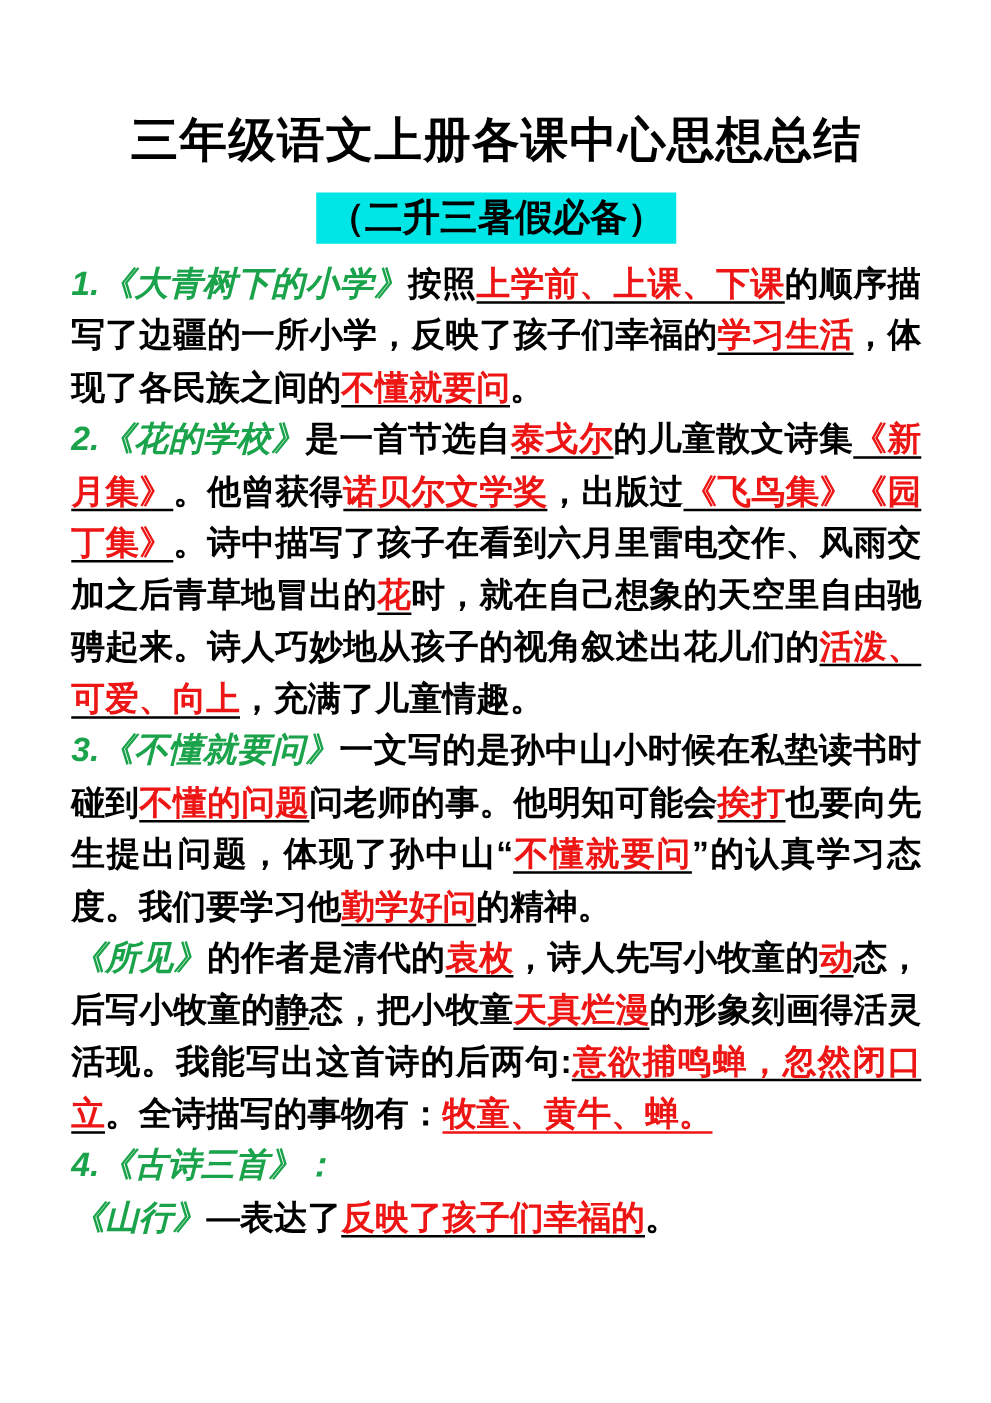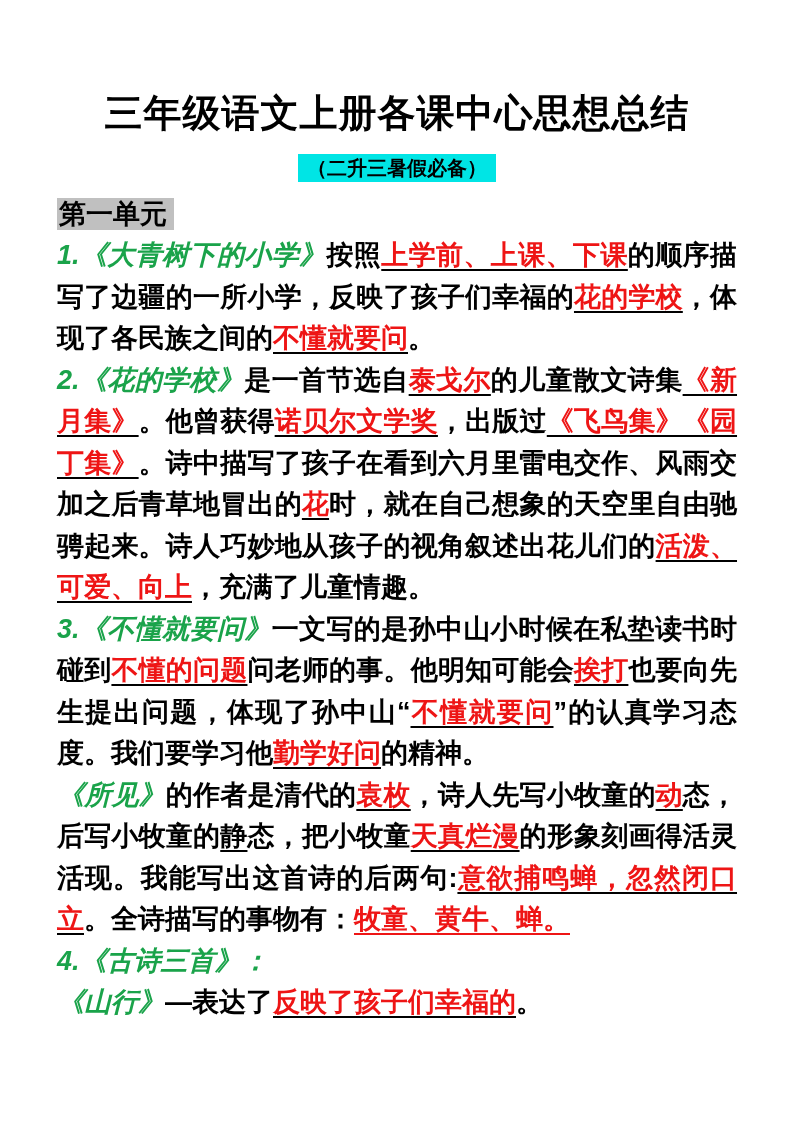--- a/index.html
+++ b/index.html
@@ -13,21 +13,21 @@
     padding:90px 56px 0 57px;
   }
   .title{
     margin:0;text-align:center;
     font-size:38px;line-height:1.25;font-weight:800;
     letter-spacing:1px;
   }
   .subtitle-row{text-align:center;margin-top:16px;}
   .subtitle{
     display:inline-block;background:var(--cyan,#00e5e5);
-    font-size:20px;line-height:1.3;padding:1px 9px;font-weight:800;
+    font-size:30px;line-height:1.3;padding:1px 9px;font-weight:800;
   }
   .doc-body{margin-top:12px;font-size:27px;line-height:41.5px;}
   .section-row{line-height:41.5px;}
   .section-header{background:var(--gray,#c0c0c0);padding:1px 7px 1px 2px;}
   .para{margin:0;text-align:justify;text-align-last:left;}
   .seg-plain{color:var(--ink,#000);}
   .seg-green{color:var(--green,#1aa34a);font-style:italic;}
   .seg-red-u{
     color:var(--red,#ee1515);
     text-decoration:underline;text-decoration-color:var(--ink,#000);
@@ -46,21 +46,20 @@
 </style>
 </head>
 <body>
 
 <div class="page">
   <h1 class="title">三年级语文上册各课中心思想总结</h1>
   <div class="subtitle-row">
     <span class="subtitle">（二升三暑假必备）</span>
   </div>
   <div class="doc-body" id="doc-body">
-      <div class="section-row"><span class="section-header">第一单元</span></div>
-      <p class="para"><span class="seg-green">1.《大青树下的小学》</span><span class="seg-plain">按照</span><span class="seg-red-u">上学前、上课、下课</span><span class="seg-plain">的顺序描写了边疆的一所小学，反映了孩子们幸福的</span><span class="seg-red-u">花的学校</span><span class="seg-plain">，体现了各民族之间的</span><span class="seg-red-u">不懂就要问</span><span class="seg-plain">。</span></p>
+      <p class="para"><span class="seg-green">1.《大青树下的小学》</span><span class="seg-plain">按照</span><span class="seg-red-u">上学前、上课、下课</span><span class="seg-plain">的顺序描写了边疆的一所小学，反映了孩子们幸福的</span><span class="seg-red-u">学习生活</span><span class="seg-plain">，体现了各民族之间的</span><span class="seg-red-u">不懂就要问</span><span class="seg-plain">。</span></p>
       <p class="para"><span class="seg-green">2.《花的学校》</span><span class="seg-plain">是一首节选自</span><span class="seg-red-u">泰戈尔</span><span class="seg-plain">的儿童散文诗集</span><span class="seg-red-u">《新月集》</span><span class="seg-plain">。他曾获得</span><span class="seg-red-u">诺贝尔文学奖</span><span class="seg-plain">，出版过</span><span class="seg-red-u">《飞鸟集》《园丁集》</span><span class="seg-plain">。诗中描写了孩子在看到六月里雷电交作、风雨交加之后青草地冒出的</span><span class="seg-red-u">花</span><span class="seg-plain">时，就在自己想象的天空里自由驰骋起来。诗人巧妙地从孩子的视角叙述出花儿们的</span><span class="seg-red-u">活泼、可爱、向上</span><span class="seg-plain">，充满了儿童情趣。</span></p>
       <p class="para"><span class="seg-green">3.《不懂就要问》</span><span class="seg-plain">一文写的是孙中山小时候在私垫读书时碰到</span><span class="seg-red-u">不懂的问题</span><span class="seg-plain">问老师的事。他明知可能会</span><span class="seg-red-u">挨打</span><span class="seg-plain">也要向先生提出问题，体现了孙中山“</span><span class="seg-red-u">不懂就要问</span><span class="seg-plain">”的认真学习态度。我们要学习他</span><span class="seg-red-u">勤学好问</span><span class="seg-plain">的精神。</span></p>
       <p class="para"><span class="seg-green">《所见》</span><span class="seg-plain">的作者是清代的</span><span class="seg-red-u">袁枚</span><span class="seg-plain">，诗人先写小牧童的</span><span class="seg-red-u">动</span><span class="seg-plain">态，后写小牧童的</span><span class="seg-black-u">静</span><span class="seg-plain">态，把小牧童</span><span class="seg-red-u">天真烂漫</span><span class="seg-plain">的形象刻画得活灵活现。我能写出这首诗的后两句:</span><span class="seg-red-u">意欲捕鸣蝉，忽然闭口立</span><span class="seg-plain">。全诗描写的事物有：</span><span class="seg-red-u-red">牧童、黄牛、蝉。</span></p>
       <p class="para"><span class="seg-green">4.《古诗三首》：</span></p>
       <p class="para"><span class="seg-green">《山行》</span><span class="seg-plain">—表达了</span><span class="seg-red-u">反映了孩子们幸福的</span><span class="seg-plain">。</span></p>
     </div>
 </div>
 
 </body></html>

